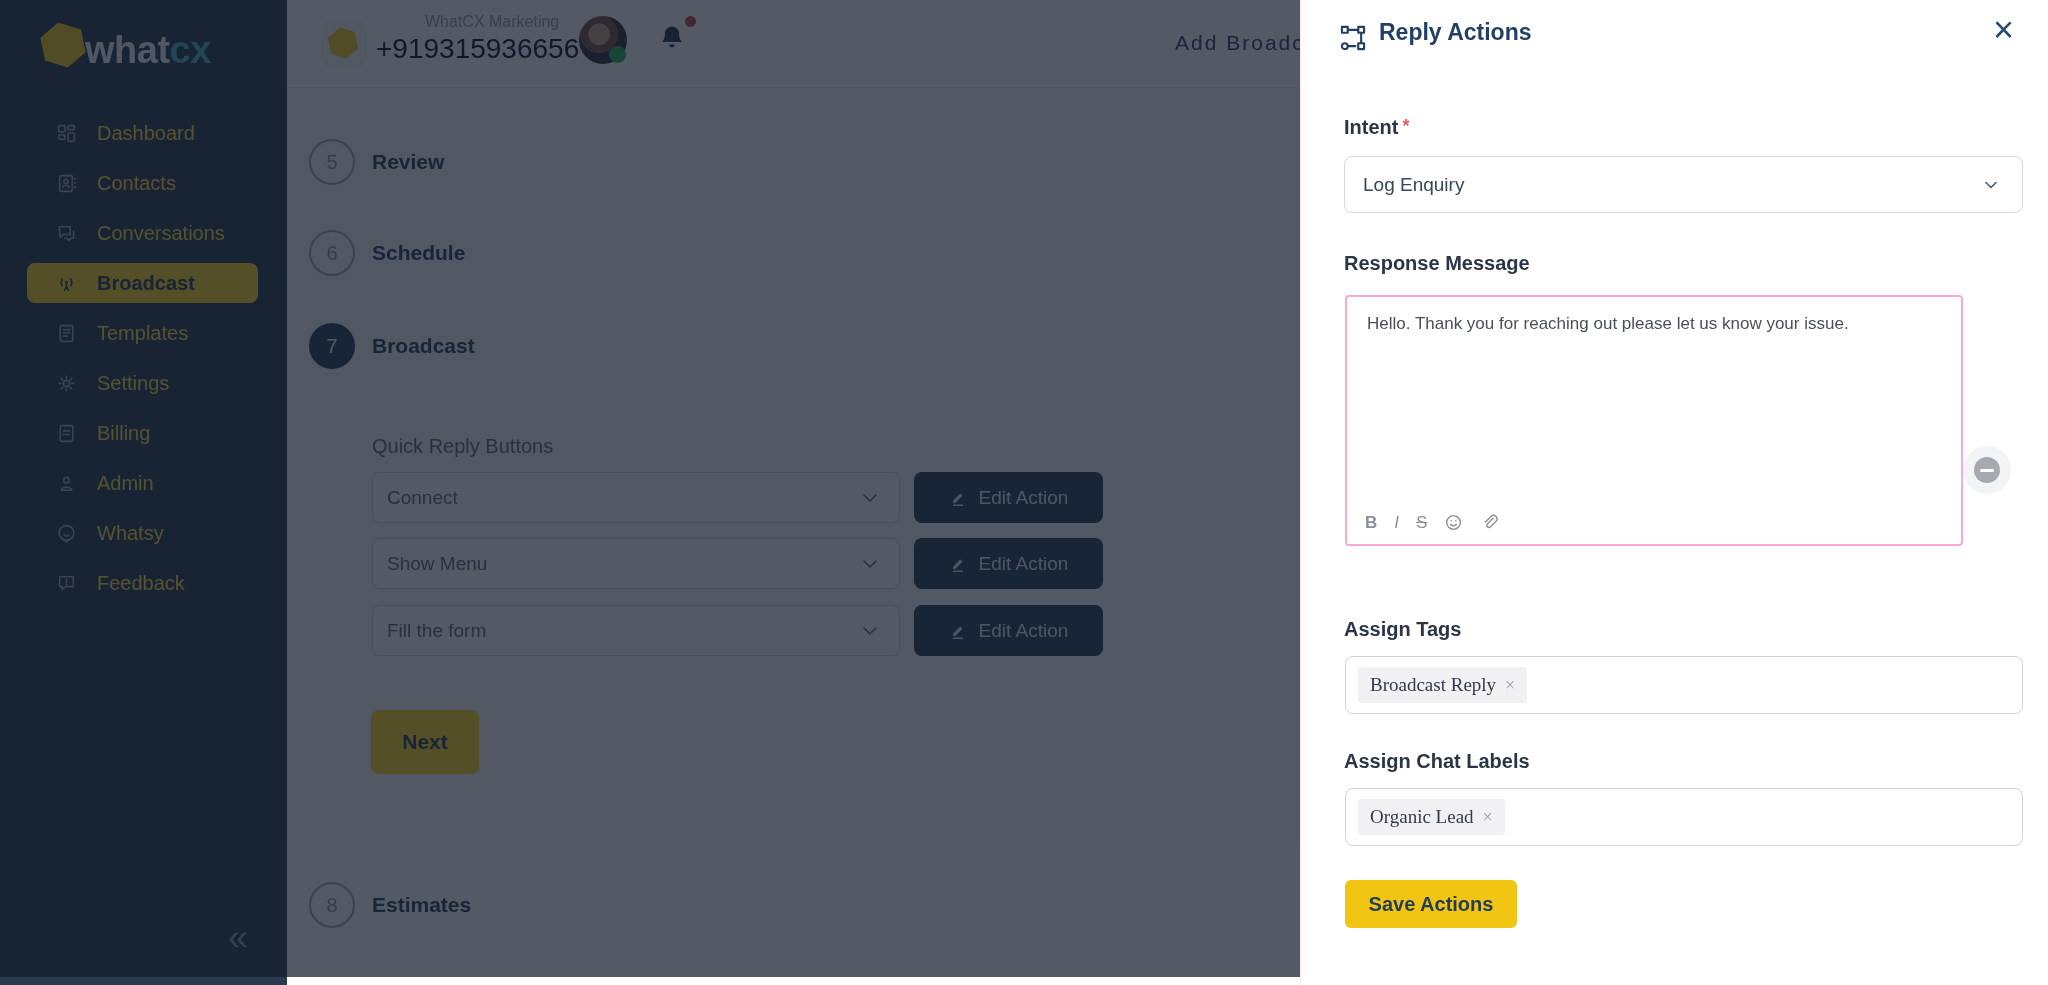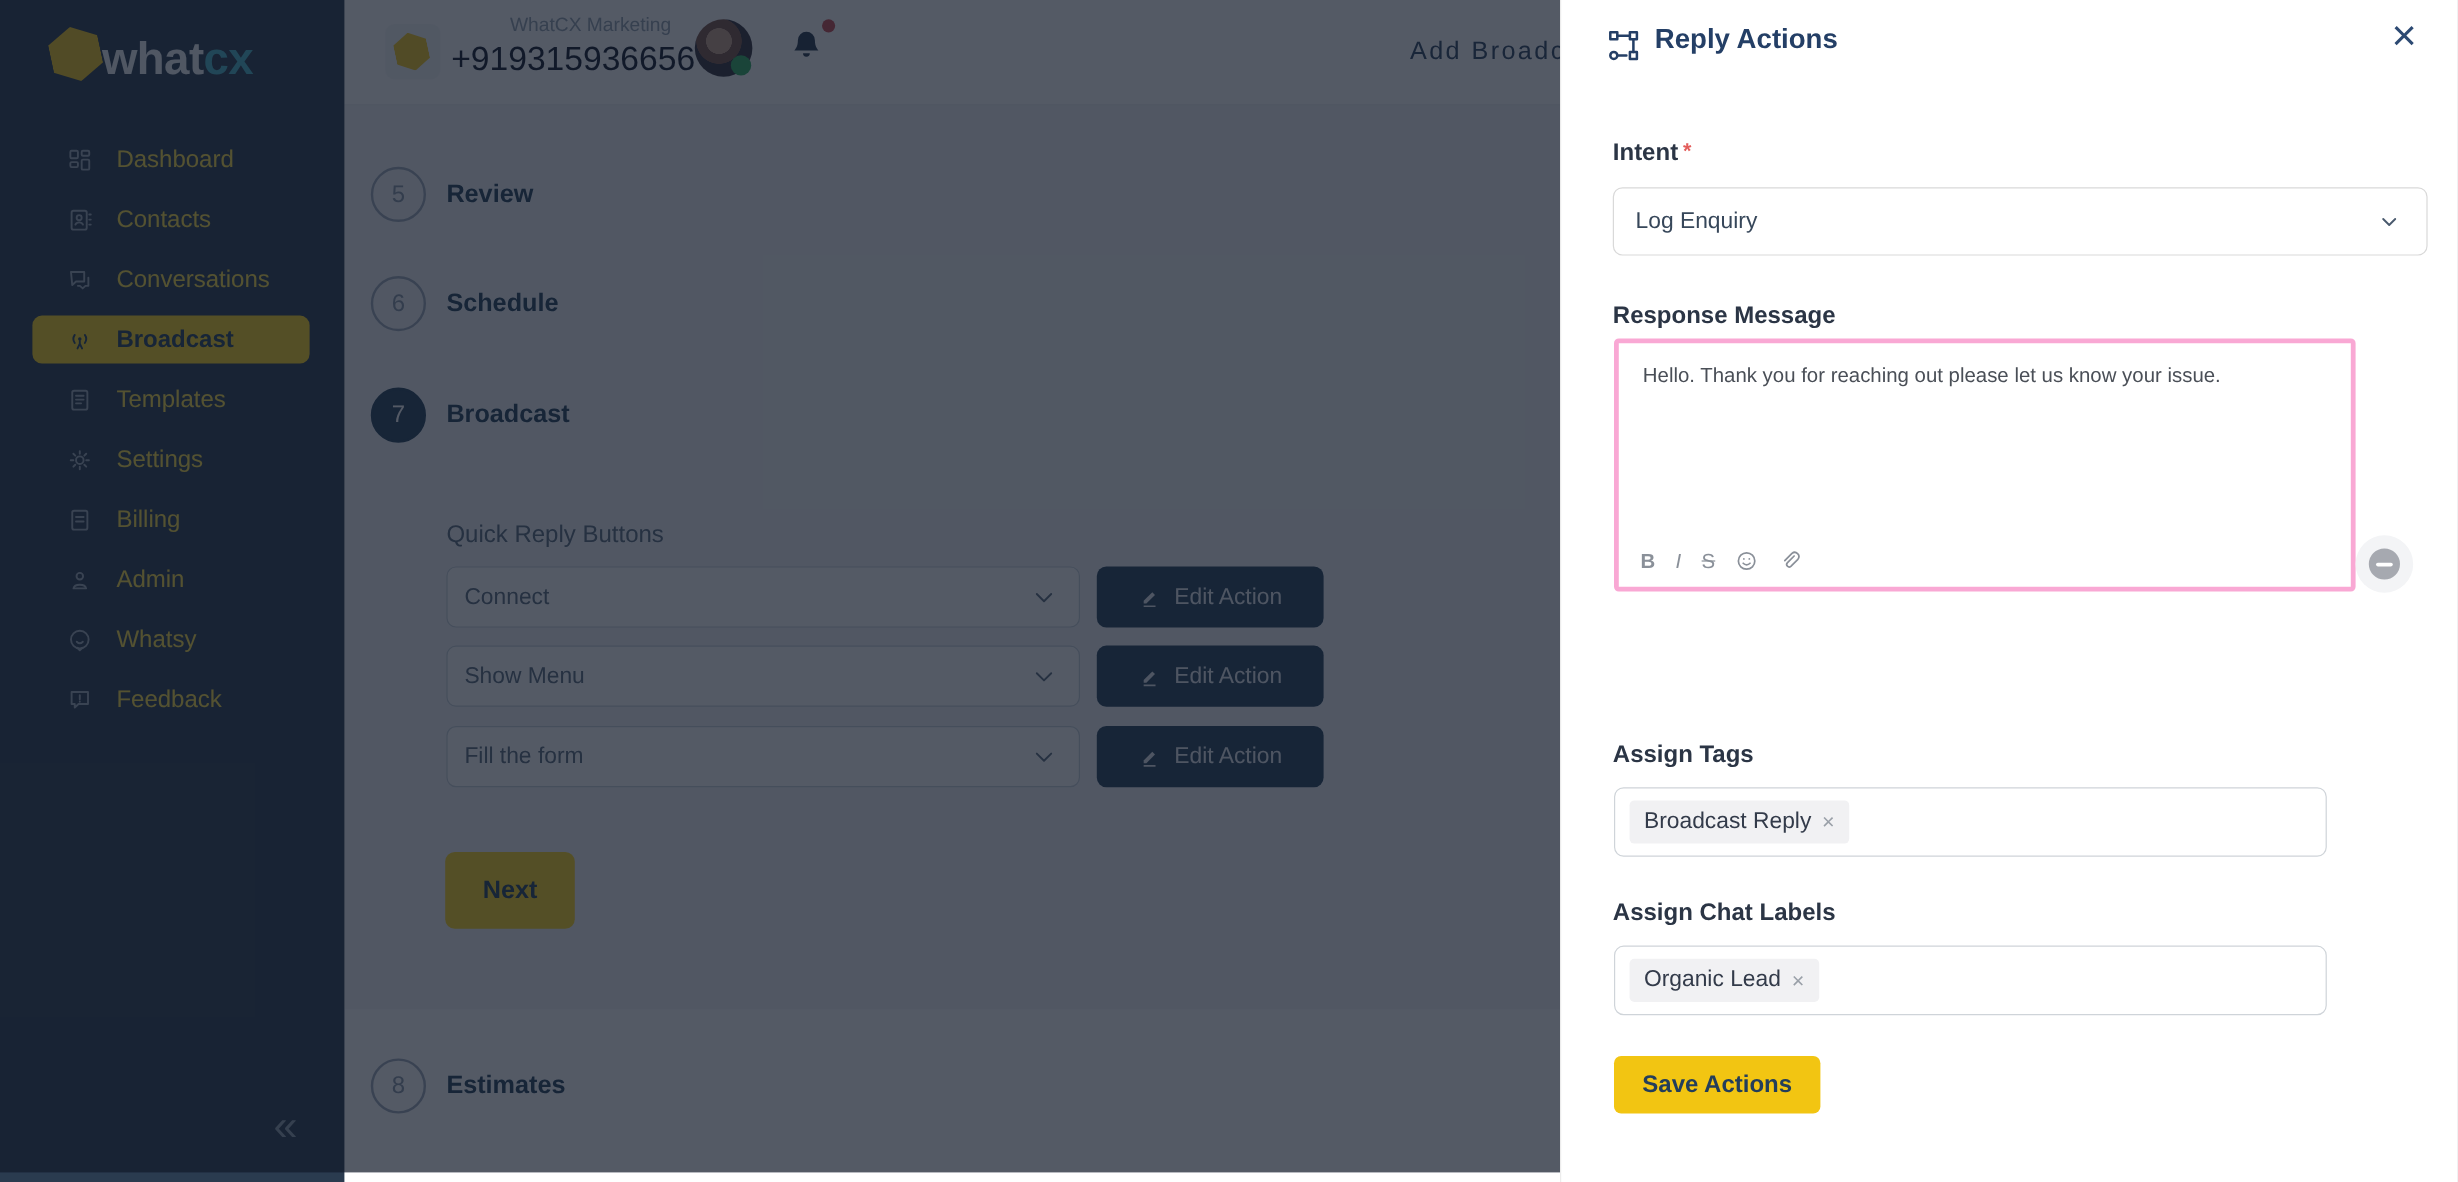--- a/index.html
+++ b/index.html
@@ -70,37 +70,37 @@
   .panel-icon{left:38px;top:24px;width:28px;height:28px;color:#243F66;}
   .panel-icon svg{width:28px;height:28px;stroke:#243F66;fill:none;stroke-width:1.8;stroke-linecap:round;stroke-linejoin:round;}
   .panel-title{left:78px;top:19px;font-size:23px;font-weight:700;color:#243F66;}
   .panel-close{left:692px;top:12px;font-size:36px;font-weight:300;color:#2D4A73;line-height:1;}
   .field-label{font-size:20px;font-weight:600;color:#2B3545;}
   .req{color:#E35D5B;margin-left:4px;font-size:18px;vertical-align:top;}
   .intent-select{left:43px;top:156px;width:679px;height:57px;border:1px solid #D9D9D9;border-radius:8px;
     display:flex;align-items:center;justify-content:space-between;padding:0 22px 0 18px;background:#fff;}
   .intent-value{font-size:19px;color:#37475A;}
   .chev-sm svg{width:18px;height:18px;stroke:#4A5A6E;fill:none;stroke-width:1.6;stroke-linecap:round;stroke-linejoin:round;}
-  .resp-area{left:44px;top:282px;width:618px;height:211px;border:4px solid #f9a8d4;border-radius:4px;background:#fff;}
+  .resp-area{left:44px;top:295px;width:618px;height:251px;border:2px solid #f9a8d4;border-radius:4px;background:#fff;}
   .resp-text{left:20px;top:16px;width:570px;font-size:17px;color:#4A4F57;line-height:1.35;}
   .resp-toolbar{left:18px;bottom:12px;display:flex;align-items:center;gap:17px;color:#8A9099;}
   .tb-btn{font-size:17px;color:#8A9099;line-height:1;}
   .tb-bold{font-weight:700;}
   .tb-italic{font-style:italic;}
   .tb-strike{text-decoration:line-through;}
   .tb-ico svg{width:19px;height:19px;stroke:#8A9099;fill:none;stroke-width:1.5;stroke-linecap:round;stroke-linejoin:round;}
   .minus-btn{left:662px;top:446px;width:48px;height:48px;border-radius:50%;background:#F3F4F6;
     display:flex;align-items:center;justify-content:center;}
   .minus-inner{width:26px;height:26px;border-radius:50%;background:#A6A9B0;position:relative;}
   .minus-inner::after{content:"";position:absolute;left:6px;top:11.5px;width:14px;height:3px;background:#fff;border-radius:2px;}
   .add-resp{left:44px;top:536px;width:220px;height:48px;border:1.5px solid #2B3B4F;border-radius:8px;background:#fff;
     display:flex;align-items:center;justify-content:center;gap:12px;font-size:19px;font-weight:700;color:#24344A;}
   .add-resp svg{width:20px;height:20px;}
-  .chip-input{left:44px;width:594px;height:58px;border:1px solid #CFD4D9;border-radius:8px;background:#fff;
-    display:flex;align-items:center;padding:0 12px;}
+  .chip-input{left:44px;width:678px;height:58px;border:1px solid #CFD4D9;border-radius:8px;background:#fff;
+    display:flex;align-items:center;padding:0 12px;font-family:Liberation Serif, serif;}
   .chip{background:#F1F1F3;border-radius:4px;padding:7px 12px;display:inline-flex;align-items:center;gap:9px;}
   .chip-text{font-size:19px;color:#333B4A;}
   .chip-x{font-size:18px;color:#9AA0A8;line-height:1;}
   .save-btn{left:44px;top:880px;width:172px;height:48px;background:#F2C512;border-radius:6px;
     display:flex;align-items:center;justify-content:center;font-size:20px;font-weight:700;color:#233E5B;}
 </style>
 </head>
 <body>
 
 <div class="stage">

